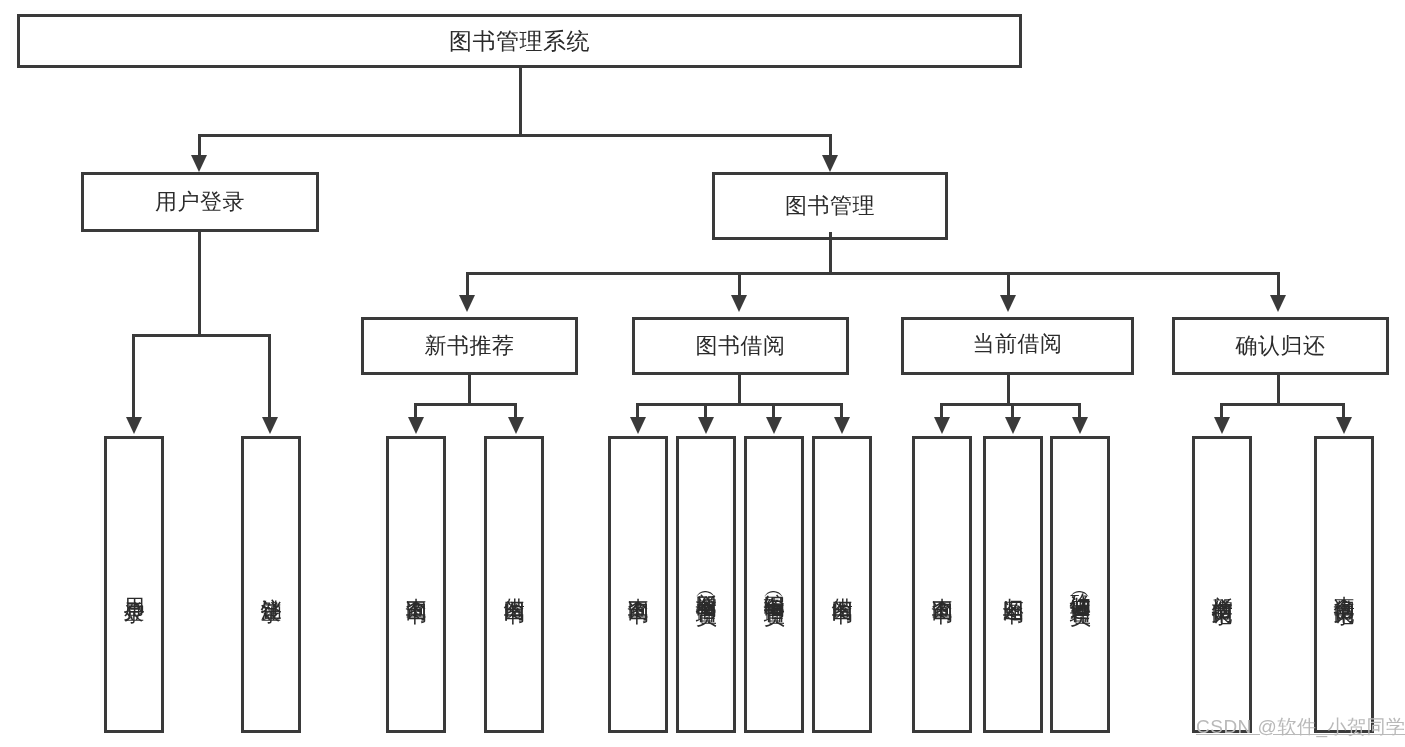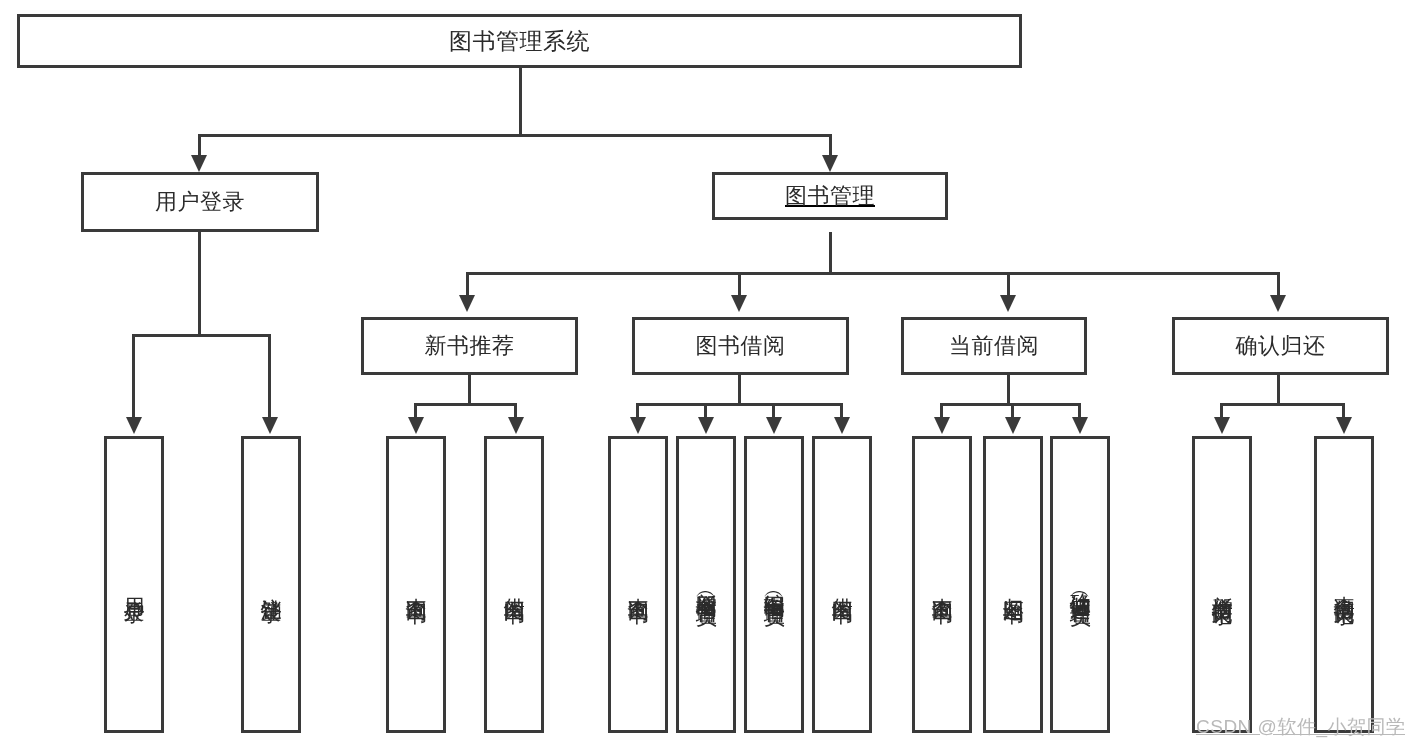--- a/index.html
+++ b/index.html
@@ -99,21 +99,21 @@
   <div class="hline" style="left:198px; top:134px; width:634px;"></div>
   <div class="vline" style="left:198px; top:134px; height:24px;"></div>
   <div class="vline" style="left:829px; top:134px; height:24px;"></div>
   <div class="arrow" style="left:191px; top:155px;"></div>
   <div class="arrow" style="left:822px; top:155px;"></div>
 
   <div class="node lvl2" style="left:81px; top:172px; width:238px; height:60px;">
     <span class="node-label">用户登录</span>
   </div>
 
-  <div class="node lvl2" style="left:712px; top:172px; width:236px; height:48px;text-decoration:underline;">
+  <div class="node lvl2" style="left:712px; top:172px; width:236px; height:68px;">
     <span class="node-label">图书管理</span>
   </div>
 
   <div class="vline" style="left:198px; top:232px; height:104px;"></div>
   <div class="hline" style="left:132px; top:334px; width:139px;"></div>
   <div class="vline" style="left:132px; top:334px; height:85px;"></div>
   <div class="vline" style="left:268px; top:334px; height:85px;"></div>
   <div class="arrow" style="left:126px; top:417px;"></div>
   <div class="arrow" style="left:262px; top:417px;"></div>
 
@@ -127,21 +127,21 @@
   <div class="arrow" style="left:731px; top:295px;"></div>
   <div class="arrow" style="left:1000px; top:295px;"></div>
   <div class="arrow" style="left:1270px; top:295px;"></div>
 
   <div class="node lvl3" style="left:632px; top:317px; width:217px; height:58px;">
     <span class="node-label">图书借阅</span>
   </div>
   <div class="node lvl3" style="left:361px; top:317px; width:217px; height:58px;">
     <span class="node-label">新书推荐</span>
   </div>
-  <div class="node lvl3" style="left:901px; top:317px; width:186px; height:58px;">
+  <div class="node lvl3" style="left:901px; top:317px; width:233px; height:58px;font-family:Liberation Mono, monospace;">
     <span class="node-label">当前借阅</span>
   </div>
   <div class="node lvl3" style="left:1172px; top:317px; width:217px; height:58px;">
     <span class="node-label">确认归还</span>
   </div>
 
   <div class="vline" style="left:468px; top:375px; height:31px;"></div>
   <div class="hline" style="left:414px; top:403px; width:103px;"></div>
   <div class="vline" style="left:414px; top:403px; height:15px;"></div>
   <div class="vline" style="left:514px; top:403px; height:15px;"></div>

